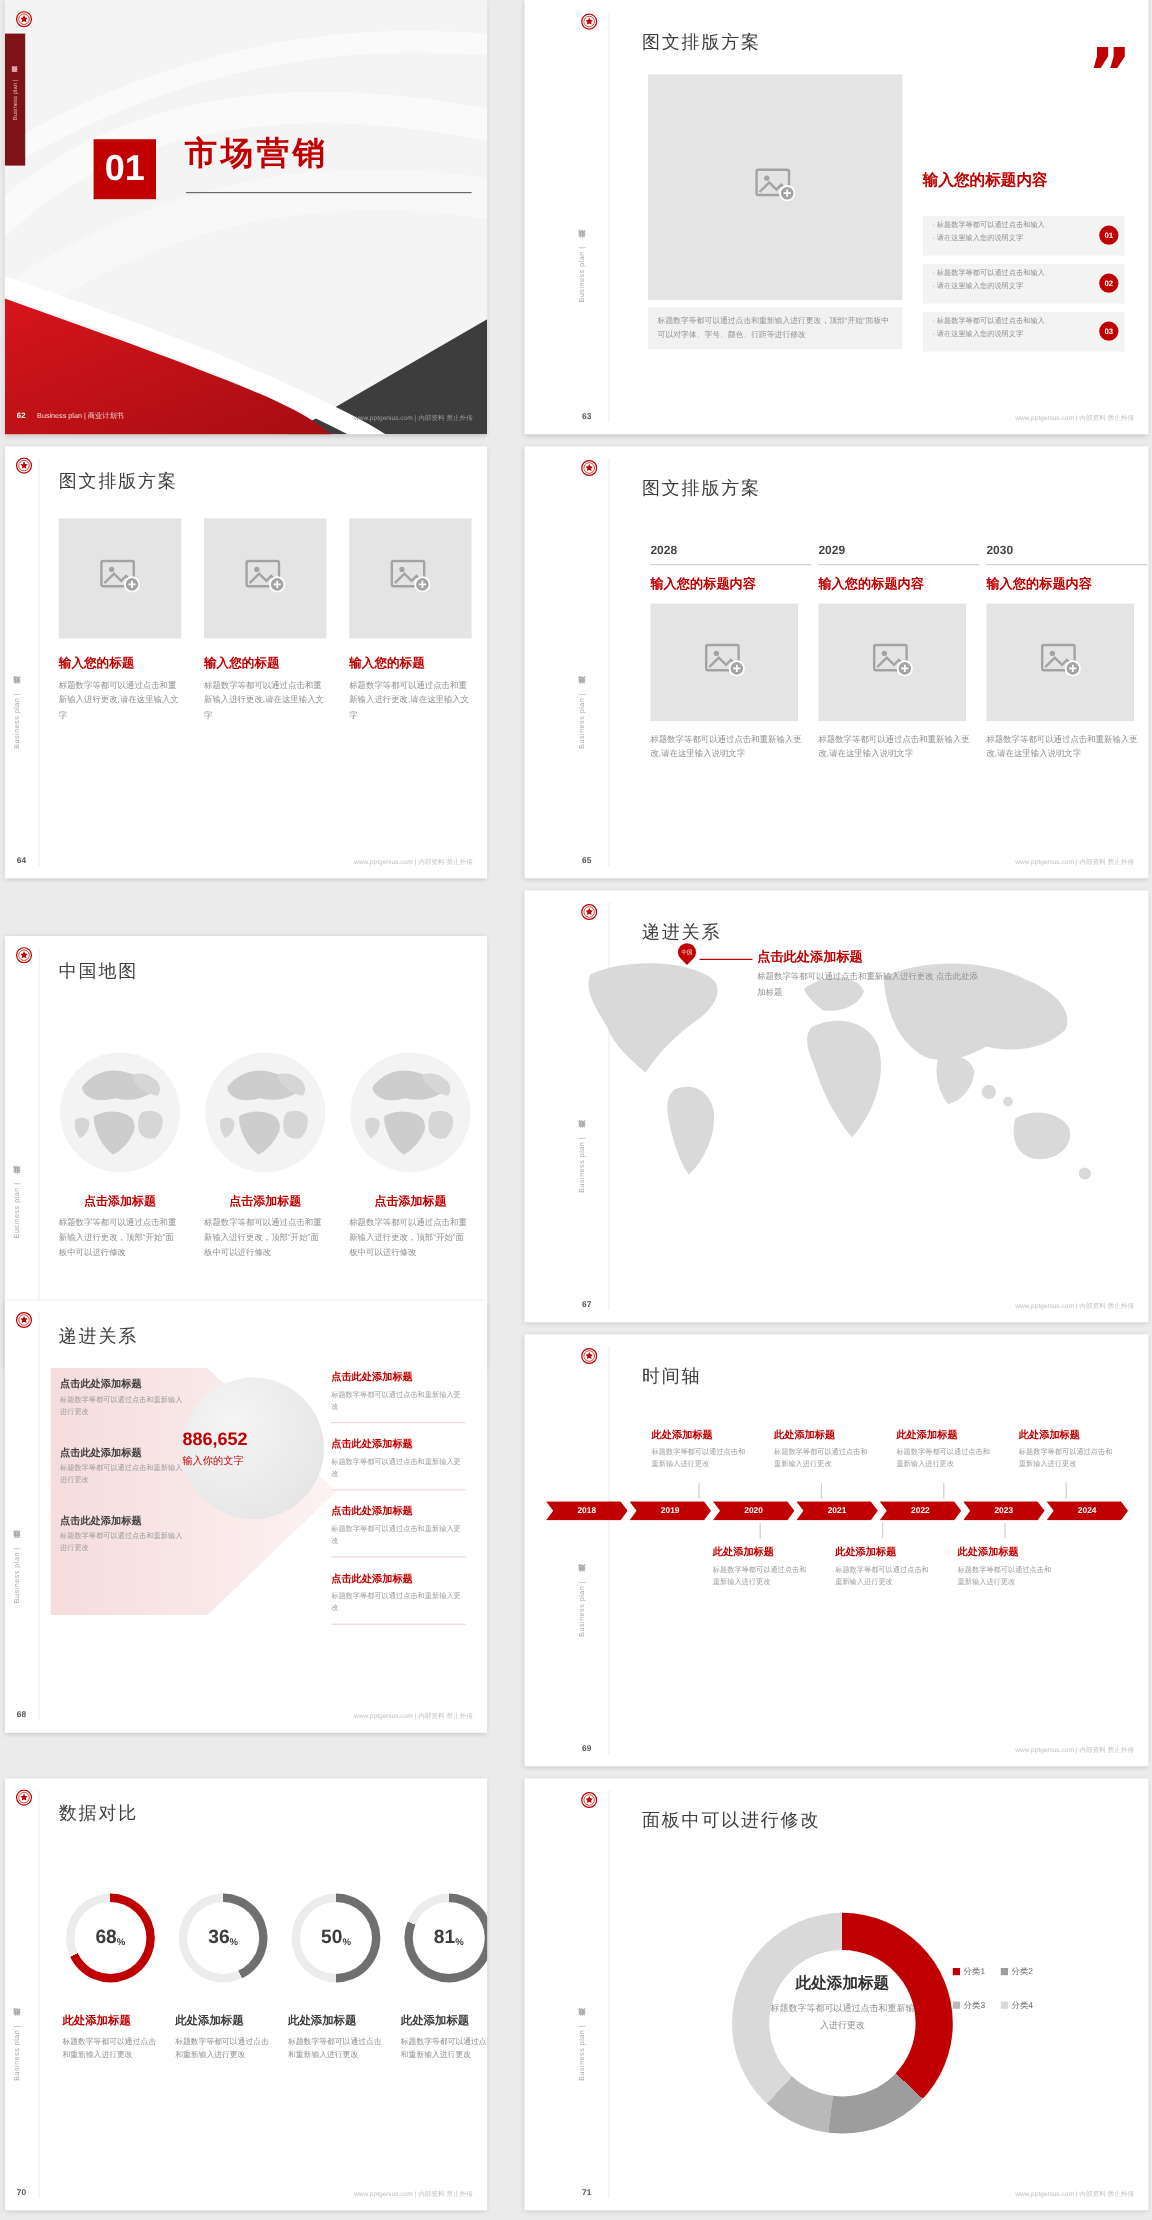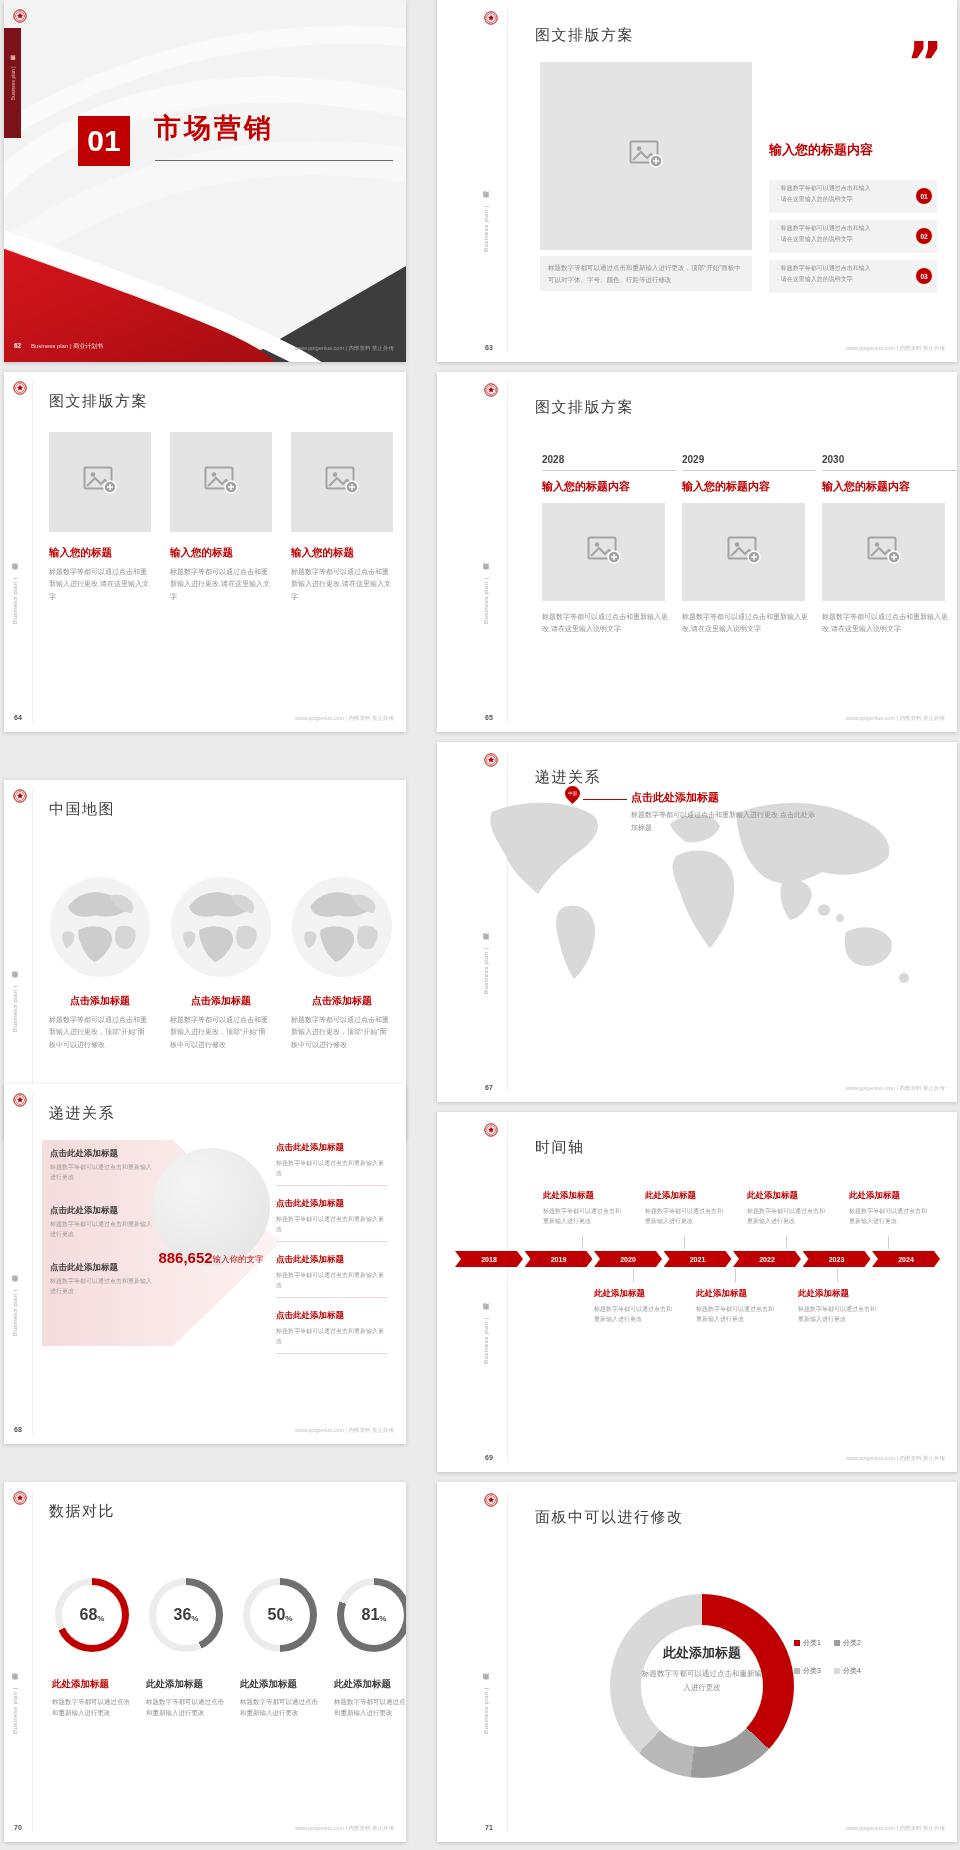--- a/index.html
+++ b/index.html
@@ -83,21 +83,21 @@
 
   
   .funnel{position:absolute;left:38px;top:56px;width:238px;height:206px;
           background:linear-gradient(90deg,#f5dcdd,#fdf2f2);
           clip-path:polygon(0 0,55% 0,100% 50%,55% 100%,0 100%)}
   .s68l{position:absolute;left:46px;width:104px}
   .s68l h4{font-size:8.5px;color:#3f3f3f;margin:0 0 3px}
   .s68l p{font-size:6px;color:#9b9b9b;line-height:1.6;margin:0}
   .s68-circle{position:absolute;left:148px;top:64px;width:118px;height:118px;border-radius:50%;
               background:radial-gradient(circle at 35% 32%,#f5f5f5,#e2e2e2);
-              display:flex;flex-direction:row;align-items:flex-end;justify-content:center}
+              display:flex;flex-direction:column;align-items:flex-start;justify-content:center}
   .s68-circle b{font-size:15px;color:#c00000}
   .s68-circle span{font-size:8.5px;color:#c00000;margin-top:4px}
   .s68r{position:absolute;left:272px;width:112px;padding-bottom:7px;border-bottom:1px solid #eed7d8}
   .s68r h4{font-size:8.5px;color:#c00000;margin:0 0 4px}
   .s68r p{font-size:6px;color:#9b9b9b;line-height:1.7;margin:0}
 
   
   .s69t,.s69b{position:absolute;width:80px}
   .s69t{top:78px}.s69b{top:176px}
   .s69t h4,.s69b h4{font-size:8.5px;color:#c00000;margin:0 0 5px}

